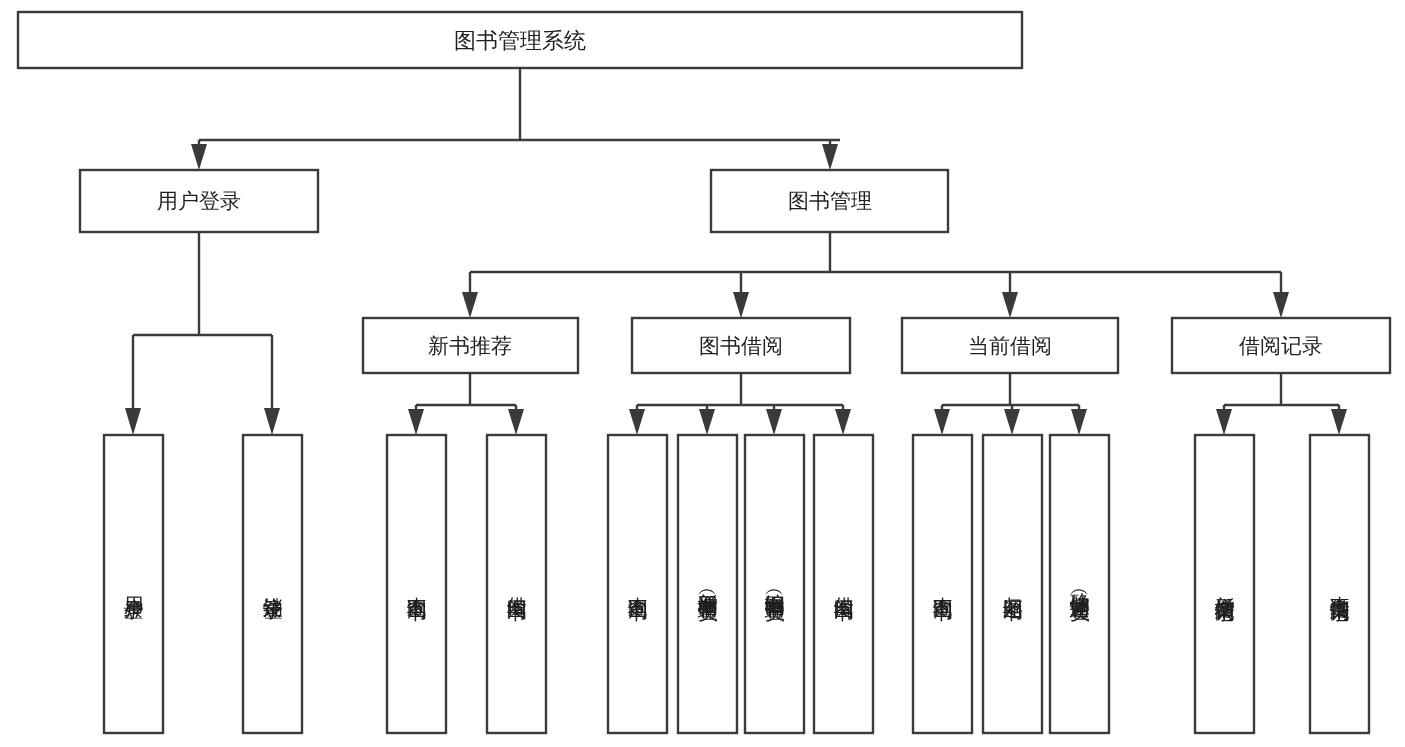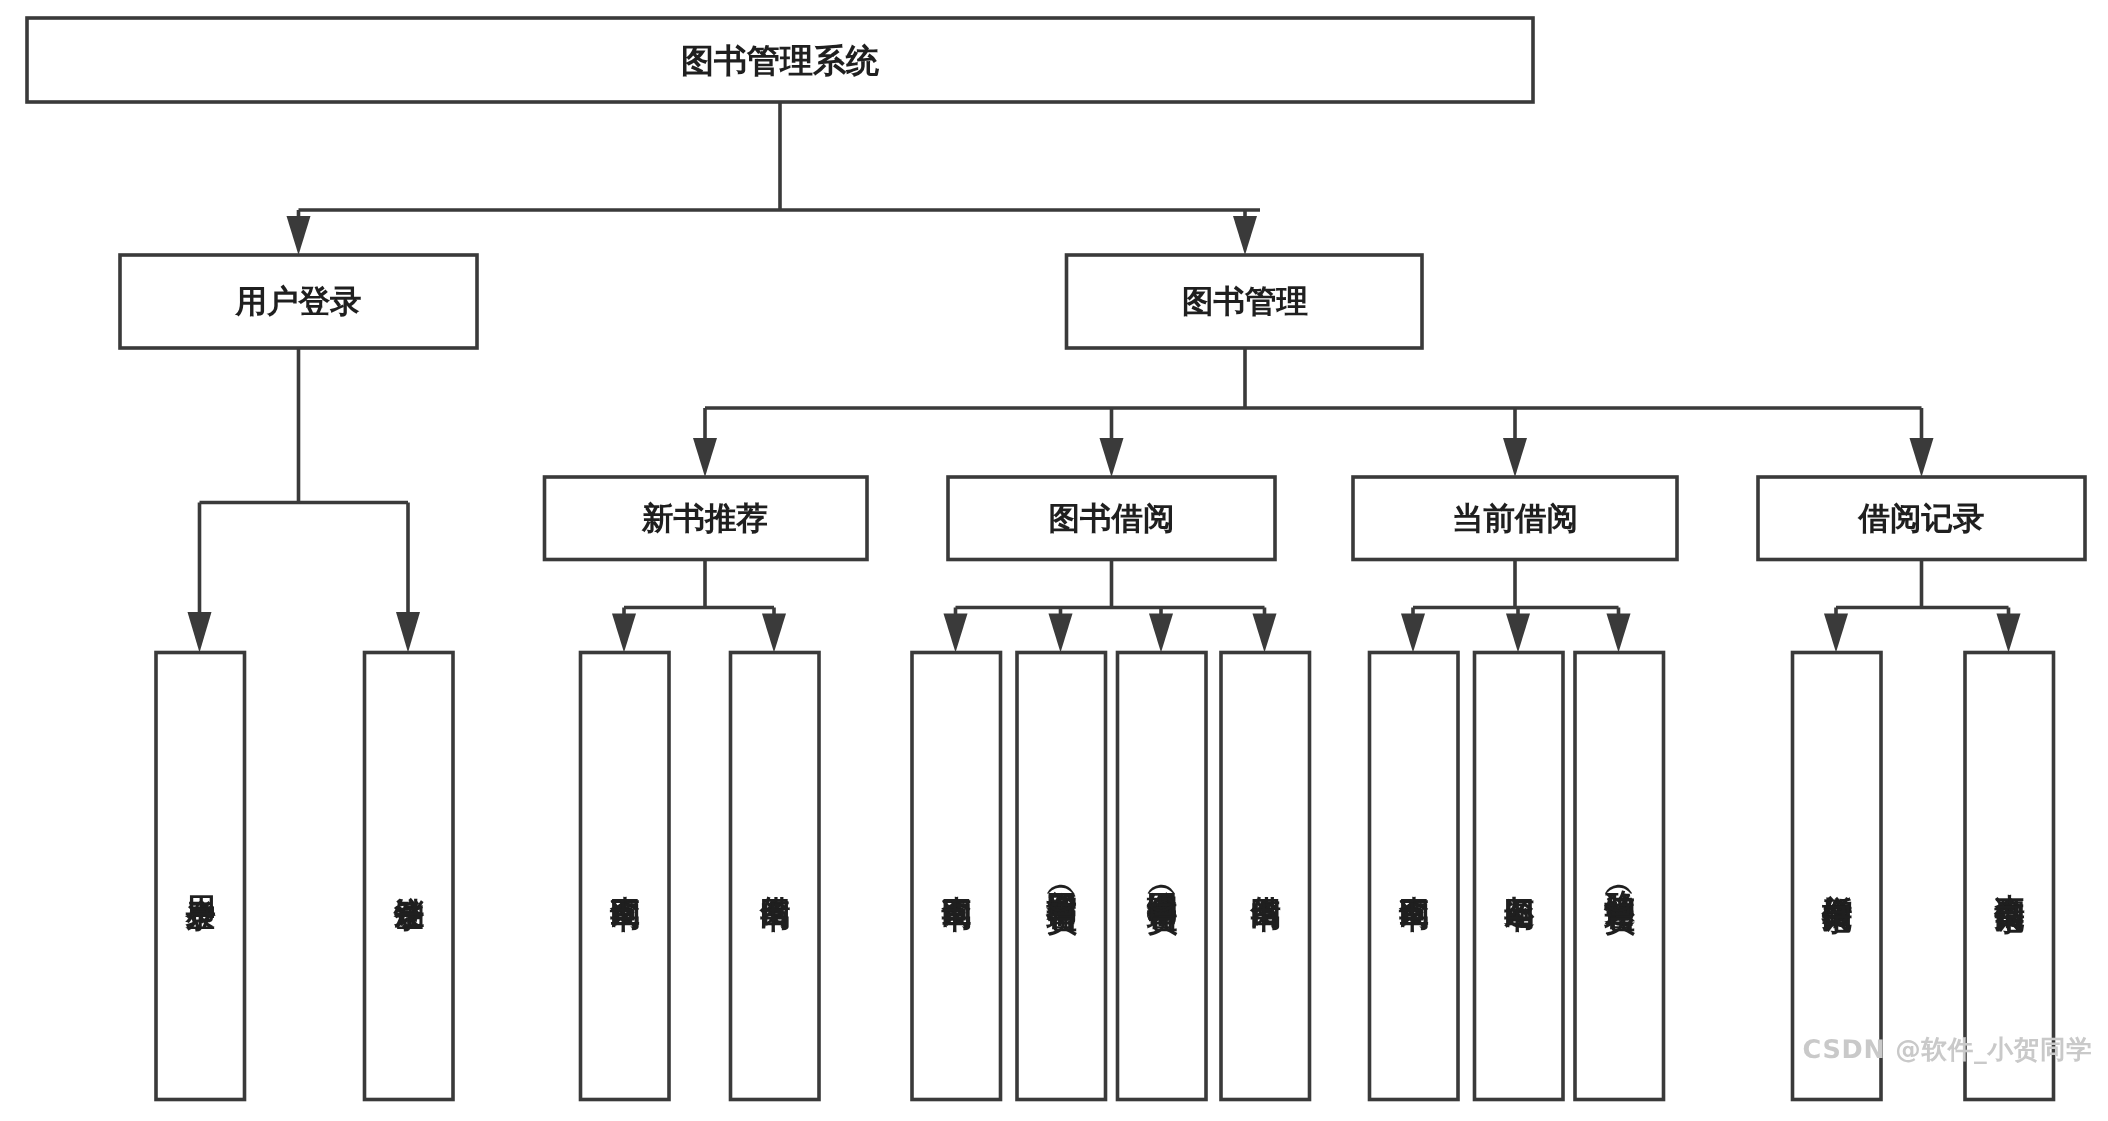--- a/index.html
+++ b/index.html
@@ -13,21 +13,20 @@
     font-family: "DejaVu Sans", "Liberation Sans", sans-serif;
     overflow: hidden;
     position: relative;
   }
   #diagram-root {
     position: absolute;
     left: 0;
     top: 0;
     width: 1405px;
     height: 717px;
-    font-weight: bold;
   }
   svg.canvas {
     display: block;
     width: 1405px;
     height: 747px;
   }
   .node-box {
     fill: #ffffff;
     stroke: #3a3a3a;
     stroke-width: 2.4;
@@ -167,14 +166,13 @@
   <div class="vtext" style="left:608px; top:435px; width:59px; height:298px;">查询图书</div>
   <div class="vtext" style="left:678px; top:435px; width:59px; height:298px;">新增图书（管理员）</div>
   <div class="vtext" style="left:745px; top:435px; width:59px; height:298px;">编辑图书（管理员）</div>
   <div class="vtext" style="left:814px; top:435px; width:59px; height:298px;">借阅图书</div>
   <div class="vtext" style="left:913px; top:435px; width:59px; height:298px;">查询图书</div>
   <div class="vtext" style="left:983px; top:435px; width:59px; height:298px;">归还图书</div>
   <div class="vtext" style="left:1050px; top:435px; width:59px; height:298px;">确认归还（管理员）</div>
   <div class="vtext" style="left:1195px; top:435px; width:59px; height:298px;">新增借阅记录</div>
   <div class="vtext" style="left:1310px; top:435px; width:59px; height:298px;">查询借阅记录</div>
 
-  <div class="watermark">CSDN @软件_小贺同学</div>
 </div>
 
 </body></html>

